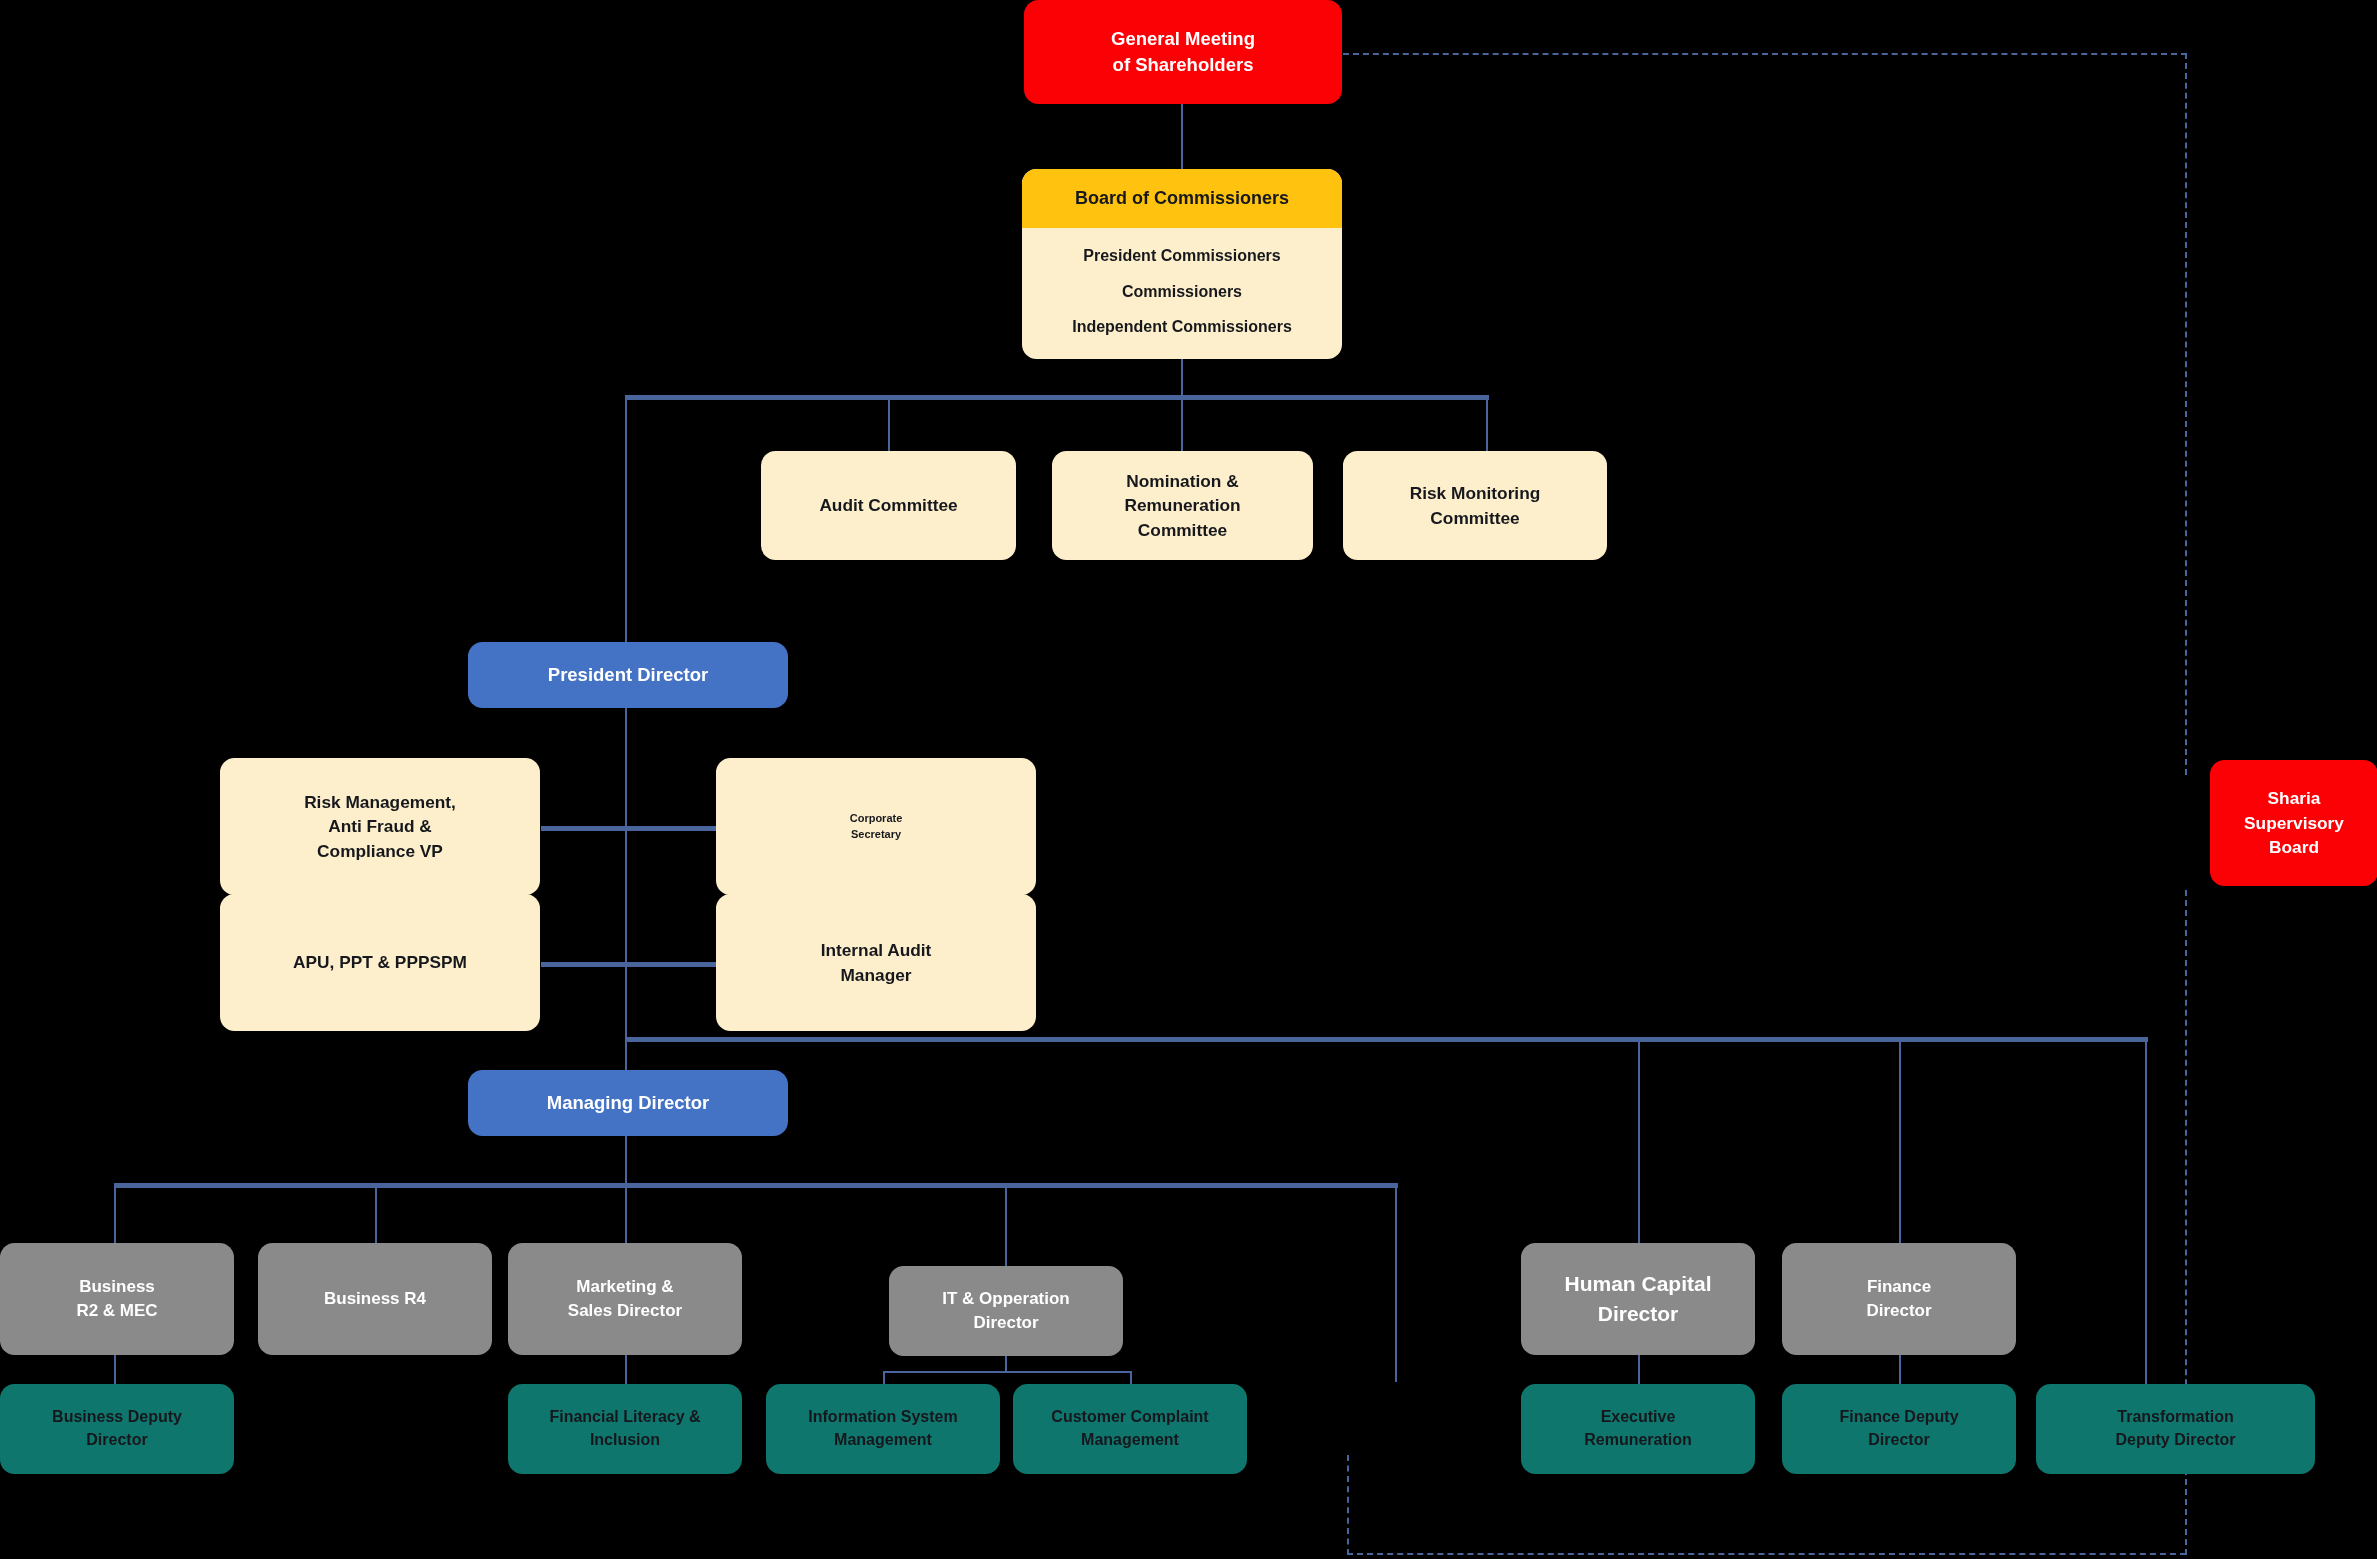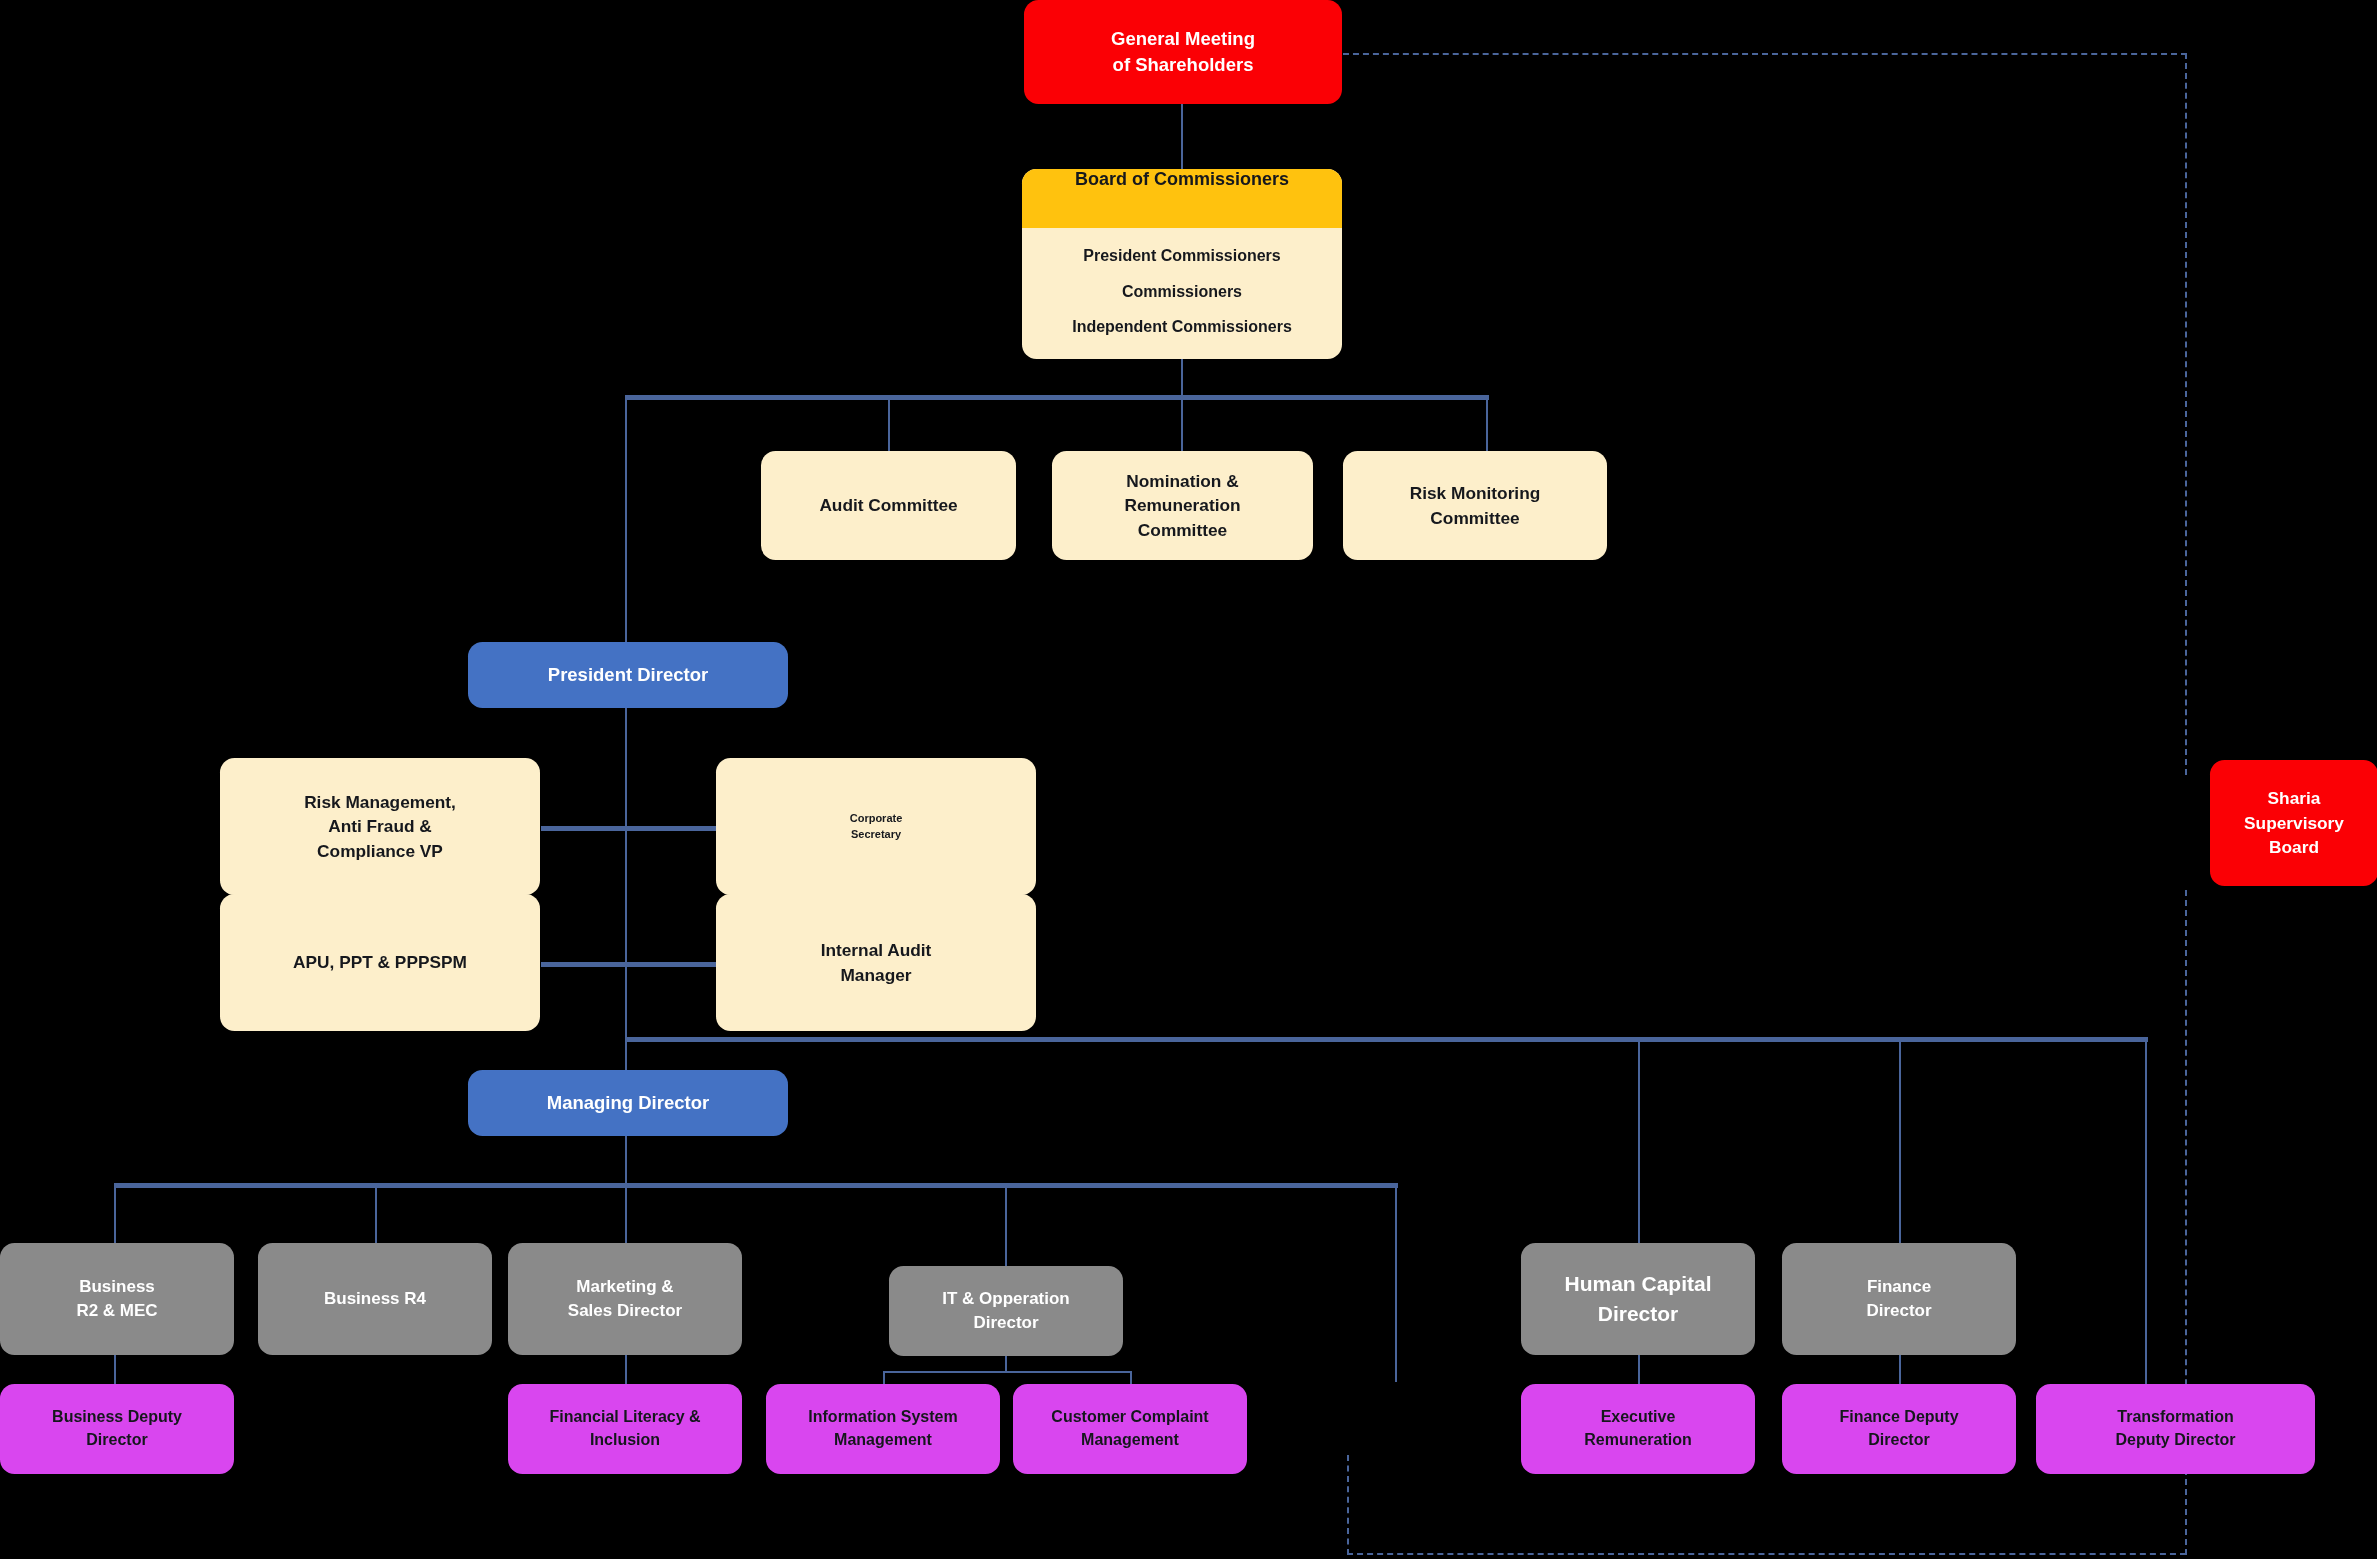--- a/index.html
+++ b/index.html
@@ -56,42 +56,42 @@
     background: #4472C4;
     color: #FFFFFF;
     font-weight: bold;
   }
   .n-gray-white {
     background: #8A8A8A;
     color: #FFFFFF;
     font-weight: bold;
   }
   .n-gray-dark {
-    background: #d946ef;
+    background: #0f766e;
     color: #15171C;
     font-weight: bold;
   }
 
   
   .card-commissioners {
     position: absolute;
     box-sizing: border-box;
     border-radius: 14.5px;
     overflow: hidden;
     background: #FDEFCB;
     z-index: 5;
     display: flex;
     flex-direction: column;
   }
   .card-commissioners .card-head {
     background: #FFC20E;
     color: #16181D;
     font-weight: bold;
     display: flex;
-    align-items: flex-start;
+    align-items: center;
     justify-content: center;
     text-align: center;
   }
   .card-commissioners .card-body {
     flex: 1;
     display: flex;
     flex-direction: column;
     align-items: center;
     justify-content: space-evenly;
     color: #16181D;

